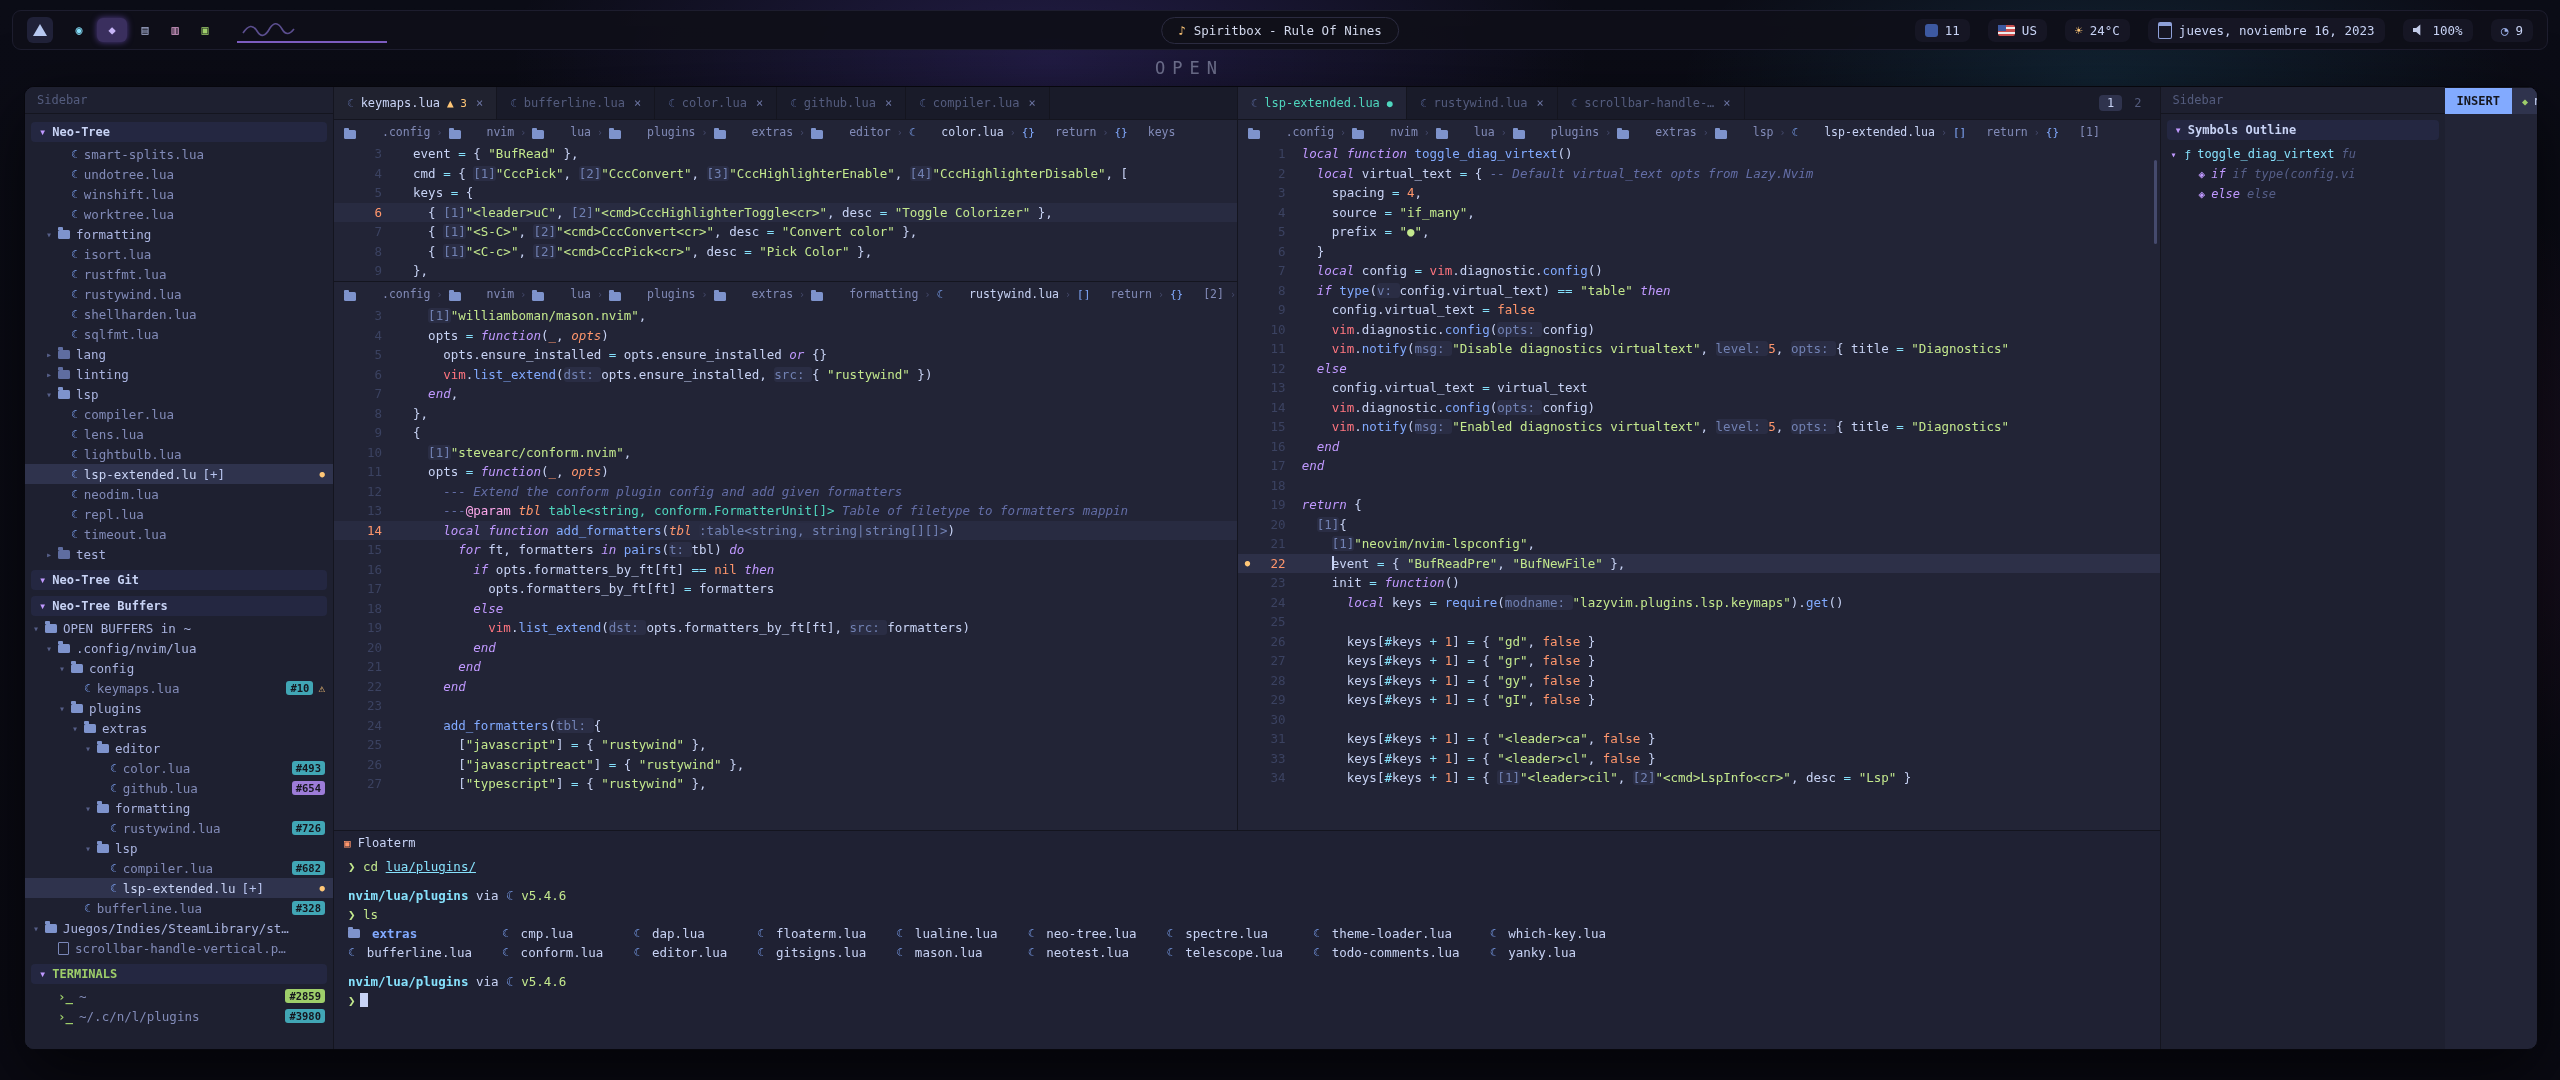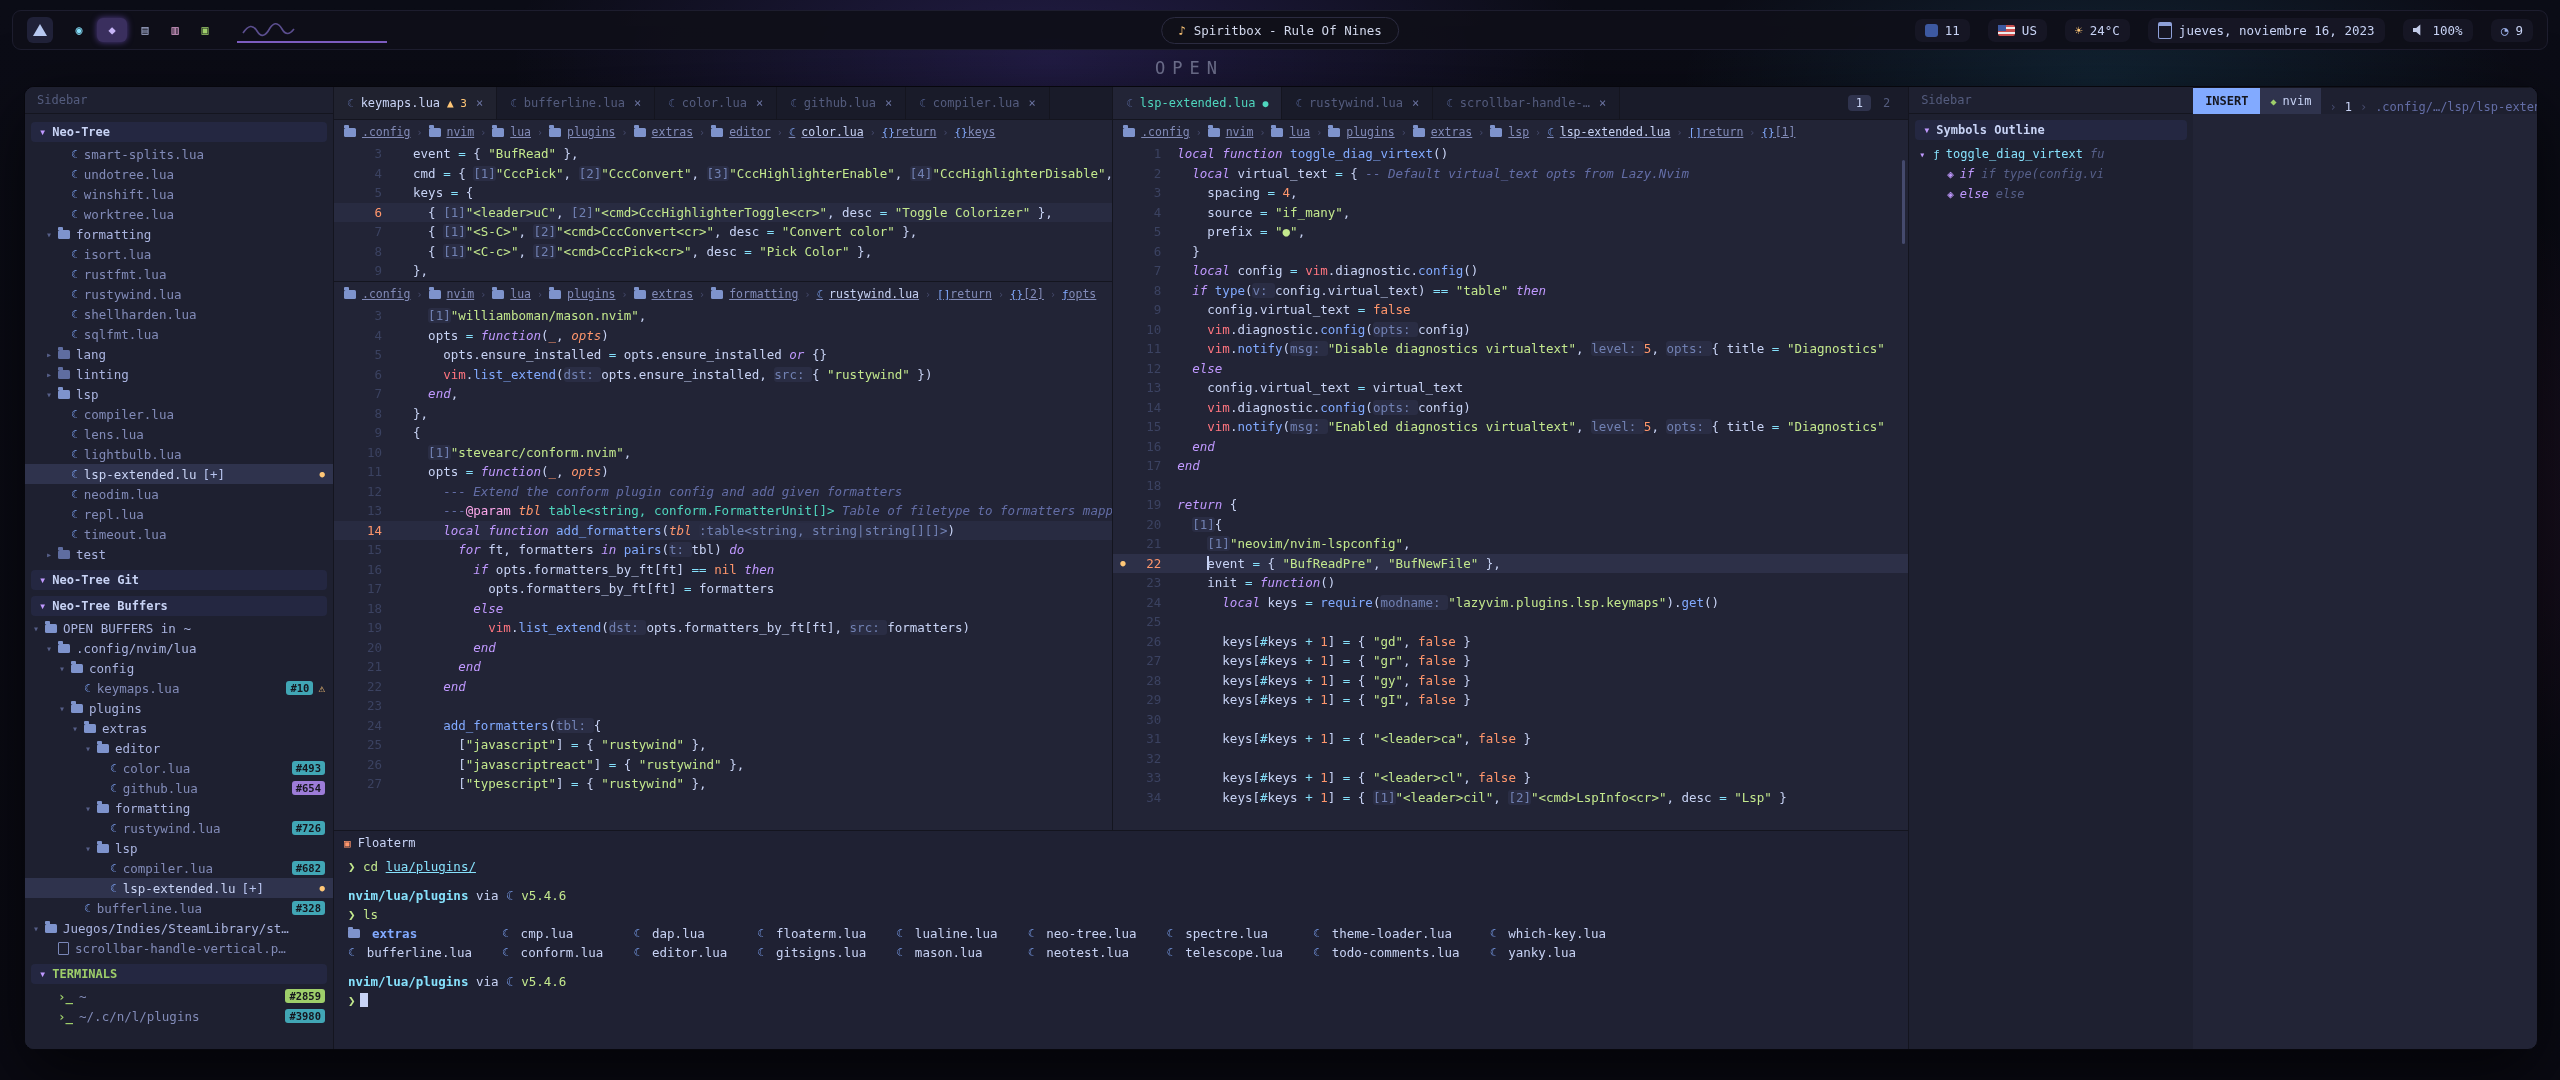--- a/index.html
+++ b/index.html
@@ -96,21 +96,21 @@
   .pager{margin-left:auto;display:flex;align-items:center;gap:4px;padding:0 10px;}
   .pg{padding:1px 8px;border-radius:4px;font-size:12px;color:var(--faint);cursor:pointer;}
   .pg.on{background:var(--sel);color:var(--fg);}
 
   .split{flex:1;display:flex;min-height:0;}
   .leftcol{width:49.5%;flex:none;display:flex;flex-direction:column;border-right:1px solid var(--border);box-sizing:border-box;min-height:0;}
   .pane{display:flex;flex-direction:column;overflow:hidden;position:relative;background:var(--bg);}
   .pane.grow{flex:1;min-height:0;}
   #paneA{height:161px;flex:none;border-bottom:1px solid var(--border);}
   .crumbs{height:24px;display:flex;align-items:center;gap:6px;padding-left:10px;font-size:11.5px;color:var(--dim);flex:none;white-space:nowrap;overflow:hidden;}
-  .crumb{display:flex;align-items:center;gap:0;cursor:pointer;text-decoration:underline;}
+  .crumb{display:flex;align-items:flex-end;gap:20px;cursor:pointer;}
   .crumb .c-file{color:var(--fg);}
   .crumb-sym{color:var(--blue);font-size:11px;}
   .c-sep{color:#454a6d;font-size:10px;}
   .code{flex:1;overflow:hidden;font-size:12.5px;}
   .crow{display:flex;height:var(--lh);line-height:var(--lh);position:relative;}
   .crow.cur{background:var(--cursorline);}
   .pane.inactive .crow.cur{background:#282b41;}
   .ln{width:48px;text-align:right;padding-right:16px;color:var(--linenr);flex:none;}
   .crow.cur .ln{color:var(--orange);}
   .lt{white-space:pre;overflow:hidden;flex:1;}
@@ -975,24 +975,20 @@
                   <span class="ln">29</span>
                   <span class="lt"><span class="sg-v">      keys[</span><span class="sg-o">#</span><span class="sg-v">keys </span><span class="sg-o">+</span><span class="sg-v"> </span><span class="sg-n">1</span><span class="sg-v">] </span><span class="sg-o">=</span><span class="sg-v"> { </span><span class="sg-s">"gI"</span><span class="sg-v">, </span><span class="sg-n">false</span><span class="sg-v"> }</span></span>
                 </div>
                 <div class="crow">
                   <span class="ln">30</span>
                   <span class="lt"></span>
                 </div>
                 <div class="crow">
                   <span class="ln">31</span>
                   <span class="lt"><span class="sg-v">      keys[</span><span class="sg-o">#</span><span class="sg-v">keys </span><span class="sg-o">+</span><span class="sg-v"> </span><span class="sg-n">1</span><span class="sg-v">] </span><span class="sg-o">=</span><span class="sg-v"> { </span><span class="sg-s">"&lt;leader&gt;ca"</span><span class="sg-v">, </span><span class="sg-n">false</span><span class="sg-v"> }</span></span>
-                </div>
-                <div class="crow">
-                  <span class="ln">32</span>
-                  <span class="lt"></span>
                 </div>
                 <div class="crow">
                   <span class="ln">33</span>
                   <span class="lt"><span class="sg-v">      keys[</span><span class="sg-o">#</span><span class="sg-v">keys </span><span class="sg-o">+</span><span class="sg-v"> </span><span class="sg-n">1</span><span class="sg-v">] </span><span class="sg-o">=</span><span class="sg-v"> { </span><span class="sg-s">"&lt;leader&gt;cl"</span><span class="sg-v">, </span><span class="sg-n">false</span><span class="sg-v"> }</span></span>
                 </div>
                 <div class="crow">
                   <span class="ln">34</span>
                   <span class="lt"><span class="sg-v">      keys[</span><span class="sg-o">#</span><span class="sg-v">keys </span><span class="sg-o">+</span><span class="sg-v"> </span><span class="sg-n">1</span><span class="sg-v">] </span><span class="sg-o">=</span><span class="sg-v"> { </span><span class="sg-h">[1]</span><span class="sg-s">"&lt;leader&gt;cil"</span><span class="sg-v">, </span><span class="sg-h">[2]</span><span class="sg-s">"&lt;cmd&gt;LspInfo&lt;cr&gt;"</span><span class="sg-v">, desc </span><span class="sg-o">=</span><span class="sg-v"> </span><span class="sg-s">"Lsp"</span><span class="sg-v"> }</span></span>
                 </div>
               </div>

